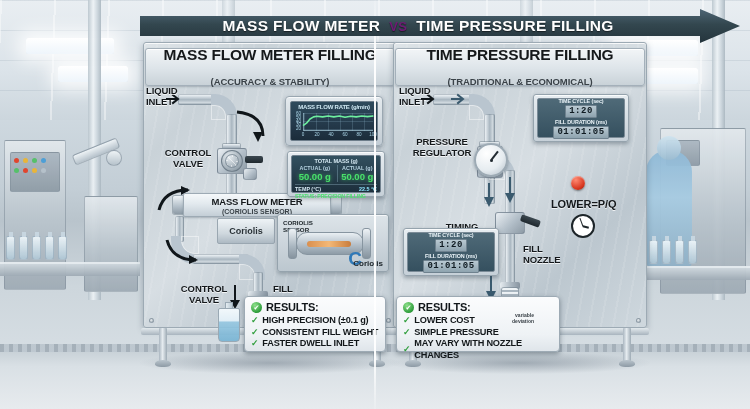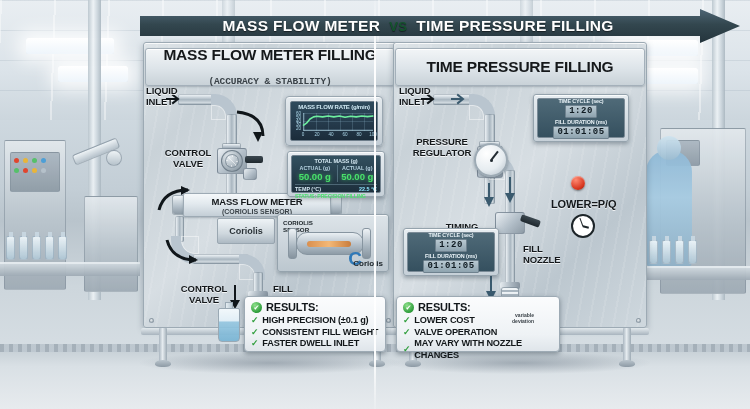--- a/index.html
+++ b/index.html
@@ -106,21 +106,21 @@
     clip-path: polygon(0 7px, 560px 7px, 560px 0, 600px 17px, 560px 34px, 560px 27px, 0 27px);
     filter: drop-shadow(0 1px 2px rgba(0,0,0,.35));
   }
   .banner-text {
     position: absolute; left: 0; top: 6px; width: 556px; height: 22px;
     display: flex; align-items: center; justify-content: center; gap: 9px;
     color: #ffffff; font-weight: bold; font-size: 15.5px; letter-spacing: .3px;
     text-shadow: 0 1px 1px rgba(0,0,0,.5);
     white-space: nowrap;
   }
-  .banner-text .vs { color: #14532d; font-size: 13px; }
+  .banner-text .vs { color: #701a75; font-size: 13px; }
 
   
   .machine {
     position: absolute; top: 36px; width: 270px; height: 330px; z-index: 20;
   }
   .machine.left { left: 135px; }
   .machine.right { left: 385px; }
 
   .m-body {
     position: absolute; left: 8px; top: 6px; width: 254px; height: 286px;
@@ -158,21 +158,21 @@
 
   
   .title-plate {
     position: absolute; left: 10px; top: 12px; width: 250px; height: 38px;
     background: linear-gradient(180deg,#f2f5f7 0%, #dde4e9 55%, #c9d2d8 100%);
     border: 1px solid #a4b0ba; border-radius: 3px;
     box-shadow: 0 1px 2px rgba(60,75,88,.3), inset 0 1px 0 #fff;
     display:flex; flex-direction:column; align-items:center; justify-content:center;
   }
   .title-main { font-size: 15.5px; font-weight: bold; color:#15181a; letter-spacing:-.2px; line-height:1; }
-  .title-sub { font-size: 9.5px; font-weight: bold; color:#3a4248; letter-spacing:-.1px; margin-top:13px;font-family:Liberation Mono, monospace; }
+  .title-sub { font-size: 9.5px; font-weight: bold; color:#3a4248; letter-spacing:-.1px; margin-top:13px; }
 
   
   .lbl {
     position: absolute; z-index: 24;
     font-weight: bold; color: #14181b; font-size: 9.5px; line-height: 10.5px;
     text-align: center; letter-spacing: -.1px;
     text-shadow: 0 1px 0 rgba(255,255,255,.75);
     white-space: pre-line;
   }
   .lbl.l-left { text-align: left; }
@@ -676,20 +676,21 @@
 
   <div class="machine right">
     <div class="m-body"></div>
     <div class="screw" style="left:14px; top:12px;"></div>
     <div class="screw" style="left:251px; top:12px;"></div>
     <div class="screw" style="left:14px; top:282px;"></div>
     <div class="screw" style="left:251px; top:282px;"></div>
 
     <div class="title-plate">
       <div class="title-main">TIME PRESSURE FILLING</div>
+      <div class="title-sub">(TRADITIONAL &amp; ECONOMICAL)</div>
     </div>
 
     <div class="pipe" style="left:48px; top:58px; width:42px; height:11px;"></div>
     <div class="elbow" style="left:84px; top:58px; width:26px; height:26px; border-width:11px 11px 0 0; border-top-right-radius:22px; border-color:#b9c5cf #b9c5cf transparent transparent; background:transparent;"></div>
     <div class="pipe v" style="left:99px; top:78px; width:11px; height:32px;"></div>
     <div class="flange" style="left:95px; top:106px; width:19px; height:5px;"></div>
 
     <div class="valve-body" style="left:92px; top:110px; width:26px; height:32px;"></div>
     <div class="gauge" style="left:89px; top:107px; width:34px; height:34px;">
       <div class="needle"></div>
@@ -783,21 +784,21 @@
       <span class="res-badge"></span>
       <span class="res-title">RESULTS:</span>
     </div>
     <div class="res-list">
       <div class="res-item">
         <span class="res-check">✓</span>
         <span>LOWER COST</span>
       </div>
       <div class="res-item">
         <span class="res-check">✓</span>
-        <span>VALVE OPERATION</span>
+        <span>SIMPLE PRESSURE</span>
       </div>
       <div class="res-item">
         <span class="res-check">✓</span>
         <span>MAY VARY WITH NOZZLE CHANGES</span>
       </div>
     </div>
   </div>
   <div class="vial" style="left:536px; top:300px; width:26px; height:42px;">
     <div class="vial-neck"></div>
     <div class="vial-body"></div>

